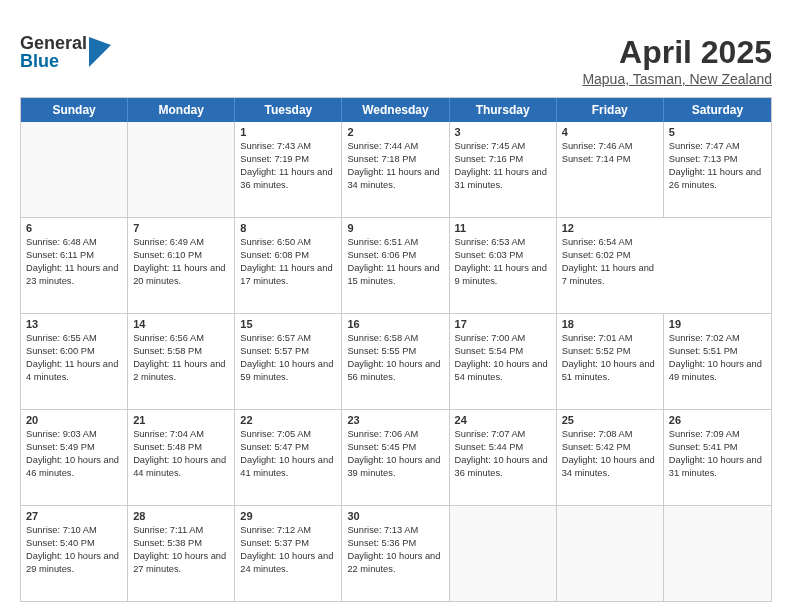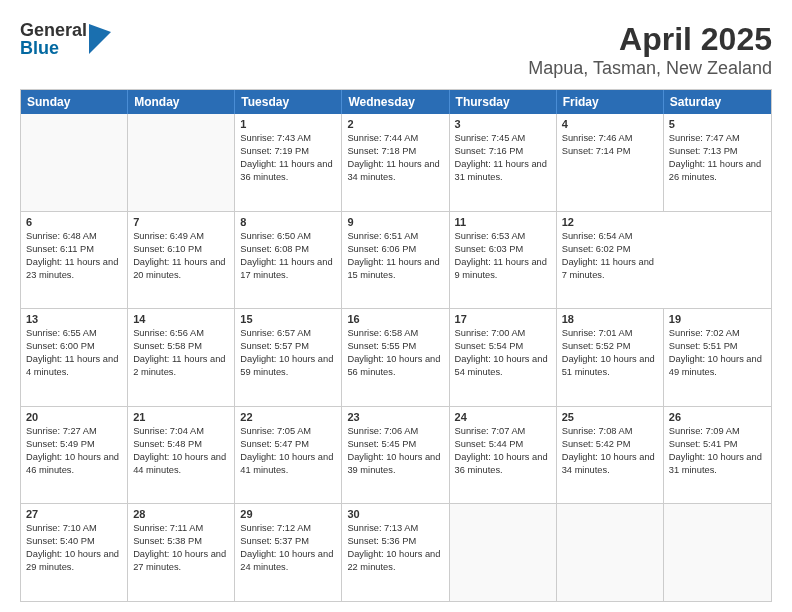--- a/index.html
+++ b/index.html
@@ -6,21 +6,21 @@
     body {
       font-family: Arial, sans-serif;
       background: #fff;
       width: 792px;
       height: 612px;
       overflow: hidden;
     }
     .page {
       width: 792px;
       height: 612px;
-      padding: 21px 20px 10px 20px;
+      padding: 34px 20px 10px 20px;
       display: flex;
       flex-direction: column;
     }
     .header {
       display: flex;
       justify-content: space-between;
       align-items: flex-start;
       margin-bottom: 10px;
     }
     .logo {
@@ -49,40 +49,41 @@
     }
     .title-block {
       text-align: right;
     }
     .main-title {
       font-size: 32px;
       font-weight: bold;
       color: #333;
     }
     .subtitle {
-      font-size: 18px;
+      font-size: 14px;
       color: #555;
+      text-decoration: underline;
     }
     .calendar {
       flex: 1;
       display: flex;
       flex-direction: column;
       border: 1px solid #ccc;
     }
     .cal-header-row {
       display: grid;
       grid-template-columns: repeat(7, 1fr);
       background: #2a6db5;
     }
     .cal-header-cell {
       color: #fff;
       font-size: 12px;
       font-weight: bold;
       padding: 5px 6px;
-      text-align: left;
+      text-align: center;
       border-right: 1px solid #4a8dd5;
     }
     .cal-header-cell:last-child { border-right: none; }
     .cal-body {
       display: flex;
       flex-direction: column;
       flex: 1;
     }
     .cal-week {
       display: grid;
@@ -255,21 +256,21 @@
           <div class="cal-cell">
             <div class="day-num">19</div>
             <div class="cell-line">Sunrise: 7:02 AM</div>
             <div class="cell-line">Sunset: 5:51 PM</div>
             <div class="cell-line">Daylight: 10 hours and 49 minutes.</div>
           </div>
         </div>
         <div class="cal-week">
           <div class="cal-cell">
             <div class="day-num">20</div>
-            <div class="cell-line">Sunrise: 7:27 AM</div>
+            <div class="cell-line">Sunrise: 9:03 AM</div>
             <div class="cell-line">Sunset: 5:49 PM</div>
             <div class="cell-line">Daylight: 10 hours and 46 minutes.</div>
           </div>
           <div class="cal-cell">
             <div class="day-num">21</div>
             <div class="cell-line">Sunrise: 7:04 AM</div>
             <div class="cell-line">Sunset: 5:48 PM</div>
             <div class="cell-line">Daylight: 10 hours and 44 minutes.</div>
           </div>
           <div class="cal-cell">

